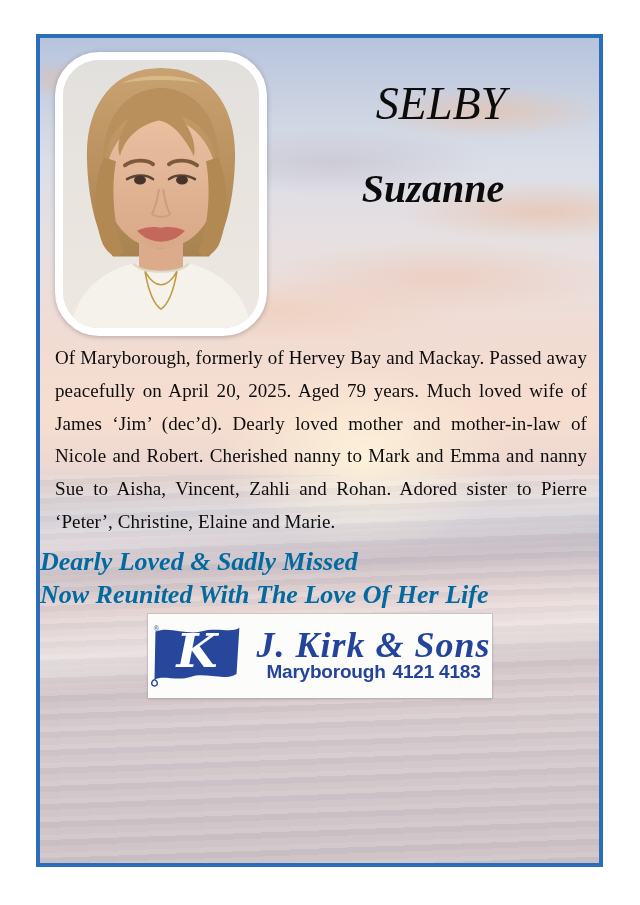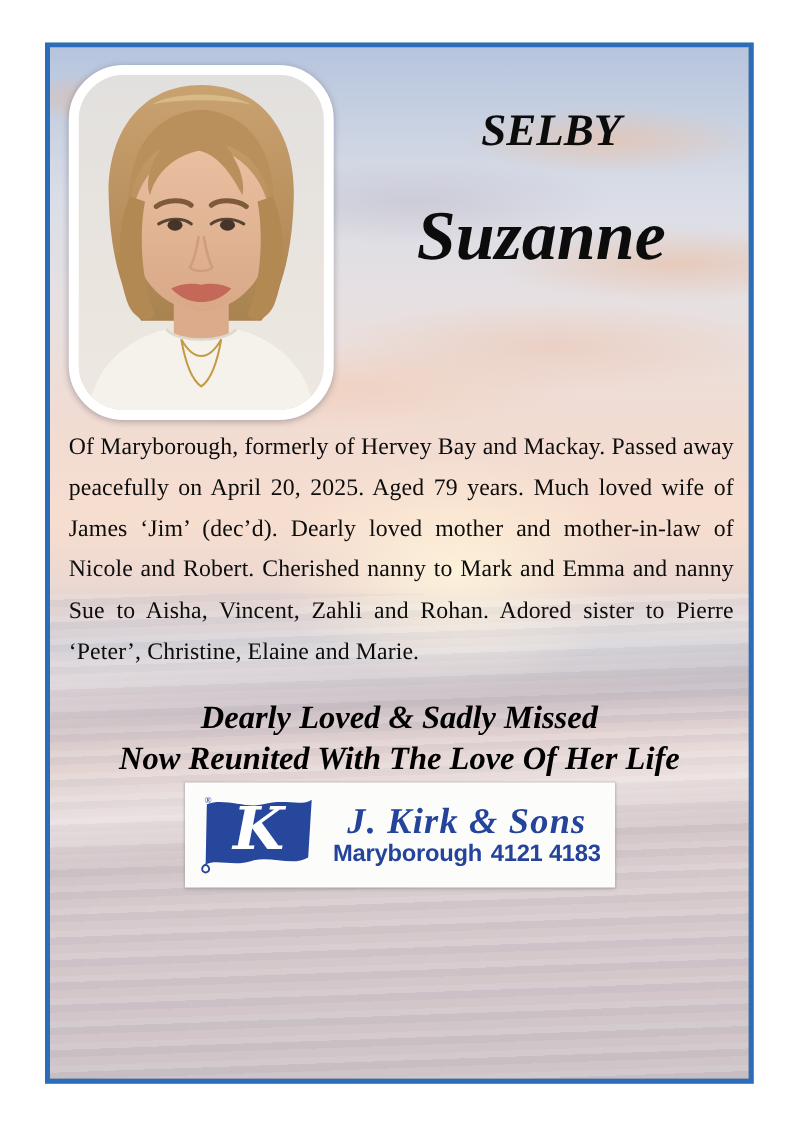--- a/index.html
+++ b/index.html
@@ -47,46 +47,46 @@
 
   
   .header { display:flex; }
   .photo {
     flex:none; margin:14px 0 0 15px; width:212px; height:284px;
     border:8px solid #ffffff; border-radius:44px; overflow:hidden;
     box-shadow:0 1px 5px rgba(60,60,80,0.35); background:#e7e3df;
   }
   .photo svg { display:block; width:100%; height:100%; }
   .names { flex:1; text-align:center; padding-top:40px; color:#0c0c0c; }
-  .surname  { font-style:italic; font-weight:bold; font-size:36px; line-height:52px;padding-left:16px; }
-  .given    { font-style:italic; font-weight:bold; font-size:56px; line-height:52px; margin-top:33px; }
+  .surname  { font-style:italic; font-weight:normal; font-size:46px; line-height:52px;padding-left:16px; }
+  .given    { font-style:italic; font-weight:bold; font-size:40px; line-height:52px; margin-top:33px; }
   .nickname { font-style:italic; font-weight:bold; font-size:46px; line-height:52px; margin-top:31px; }
 
   
   .para {
     margin:6px 12px 0 15px; text-align:justify; color:#0d0d0d;
     font-size:19px; line-height:32.8px; letter-spacing:0.1px;
   }
   .tribute {
-    margin-top:18px; text-align:center; color:#000000;
+    margin-top:6px; color:#0369a1;
     font-weight:bold; font-style:italic; font-size:26px; line-height:33px;
   }
   .para2 { margin-top:5px; }
 
   
   .card {
     width:344px; height:84px; margin:3px auto 0; background:#fcfcfa;
     display:flex; align-items:center; justify-content:center; gap:12px;
     box-shadow:0 0 0 1px rgba(170,170,175,0.35), 0 1px 3px rgba(0,0,0,0.18);
   }
   .flag { flex:none; width:96px; height:66px; }
   .fh-text { text-align:center; color:#24449c; }
   .fh-name {
     font-family:"Liberation Serif", serif; font-style:italic; font-weight:bold;
-    font-size:29px; line-height:32px; letter-spacing:1px;
+    font-size:36px; line-height:32px; letter-spacing:1px;
   }
   .fh-phone {
     font-family:"Liberation Sans", sans-serif; font-weight:bold;
     font-size:19px; line-height:21px; letter-spacing:-0.2px;
   }
   .fh-phone .num { margin-left:7px; }
 </style>
 </head>
 <body>
 

